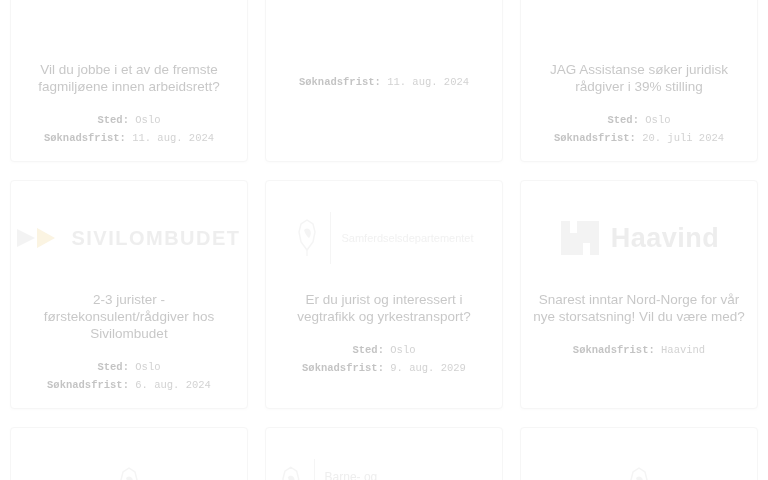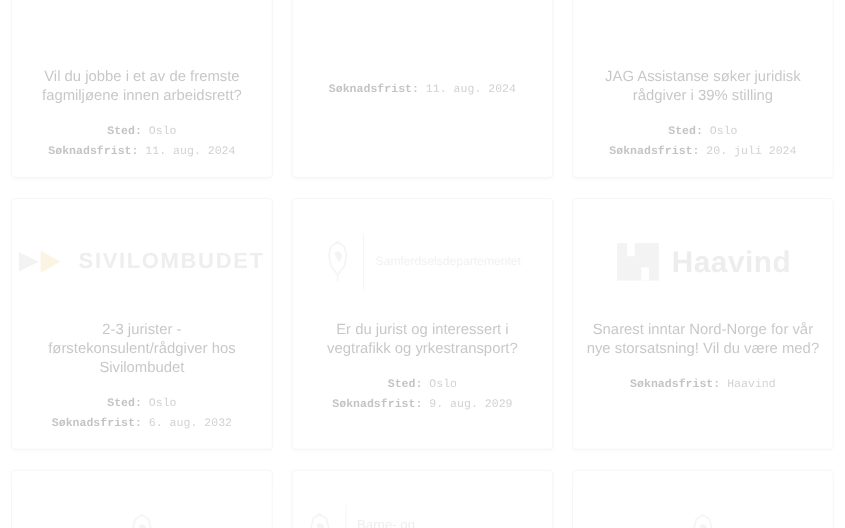--- a/index.html
+++ b/index.html
@@ -160,21 +160,21 @@
         </div>
       </div>
       <div class="card-title">2-3 jurister - førstekonsulent/rådgiver hos Sivilombudet</div>
       <div class="card-meta">
         <div class="row">
           <span class="lbl">Sted:</span>
           <span>Oslo</span>
         </div>
         <div class="row">
           <span class="lbl">Søknadsfrist:</span>
-          <span>6. aug. 2032</span>
+          <span>6. aug. 2024</span>
         </div>
       </div>
     </div>
 
     <div class="card">
       <div class="card-logo">
         <div class="logo-wrap">
           <svg width="26" height="40" viewBox="0 0 26 40">
             <path d="M13 2 L19 6 L21 14 L19 24 L13 32 L7 24 L5 14 L7 6 Z" fill="none" stroke="#dcdcdc" stroke-width="1.4"></path>
             <path d="M10 12 q3 -3 6 0 q2 4 -1 8 q-3 -2 -5 -8 Z" fill="#dcdcdc"></path>

